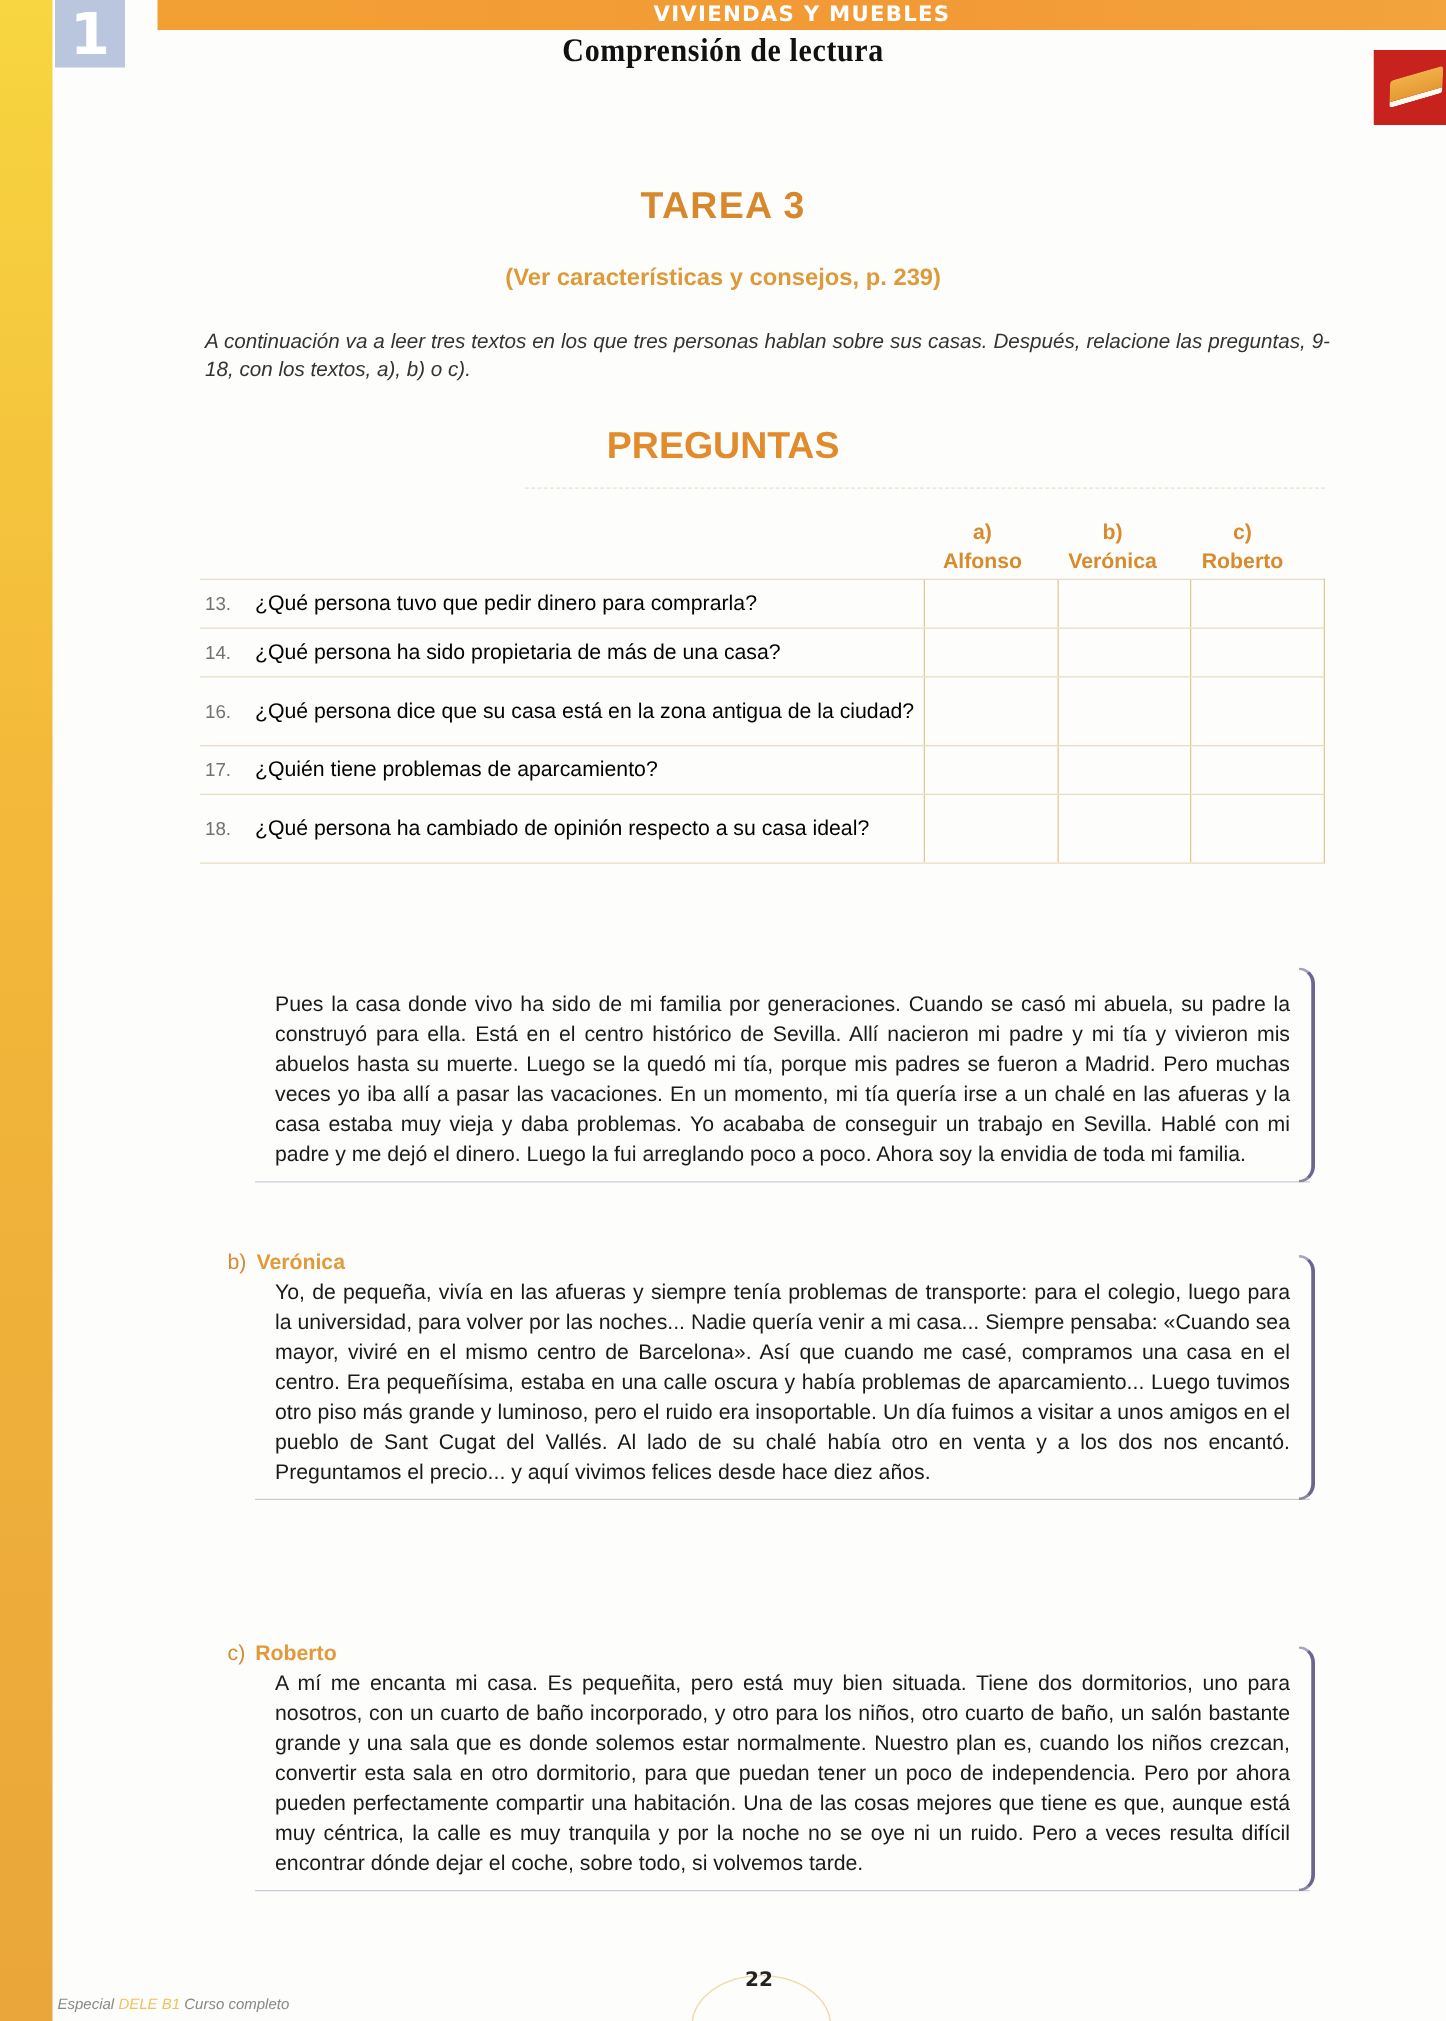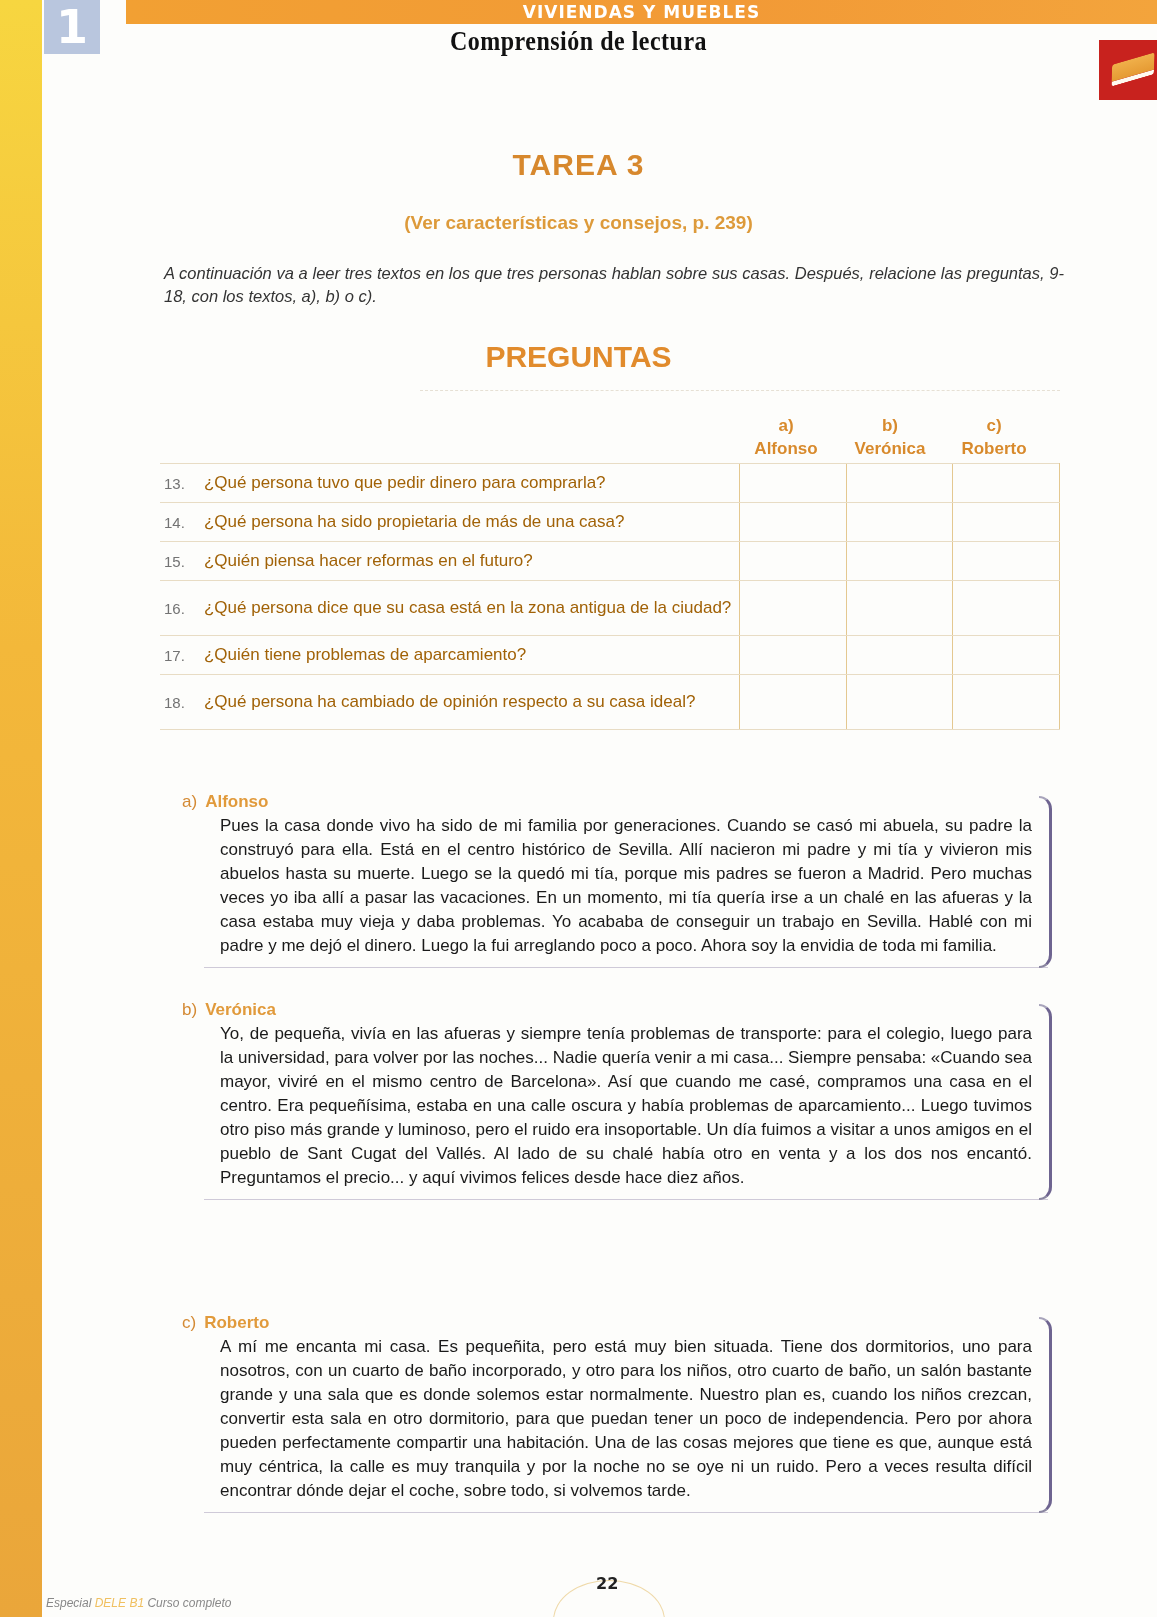--- a/index.html
+++ b/index.html
@@ -71,21 +71,21 @@
     font-family:"Liberation Sans", sans-serif; font-weight:bold;
   }
   table.q {
     position:absolute; top:463px; left:160px; width:900px; border-collapse:collapse;
     font-family:"Liberation Sans", sans-serif;
   }
   table.q td { border-bottom:1px solid #e8dcc4; padding:0; height:38px; vertical-align:middle; }
   table.q tr.tall td { height:54px; }
   table.q tr:first-child td { border-top:1px solid #e8dcc4; }
   table.q td.num { width:40px; color:#737373; font-size:15px; padding-left:4px; }
-  table.q td.text { font-size:17px; line-height:22px; color:#a16207; width:536px; }
+  table.q td.text { font-size:17px; line-height:22px; color:#000000; width:536px; }
   table.q td.ans { width:106px; border-left:1px solid #e4c890; }
   table.q td.ans.last { border-right:1px solid #e4c890; }
   .text-block {
     position:absolute; left:182px; width:870px;
     font-family:"Liberation Sans", sans-serif;
   }
   .text-block .label { color:#e19a3b; font-size:17px; font-weight:bold; height:22px; }
   .text-block .label .letter { color:#d48a34; font-weight:normal; margin-right:8px; }
   .text-block .box {
     position:relative; margin-left:38px; width:812px; padding:0 16px 4px 0;
@@ -148,27 +148,20 @@
     <td class="ans"></td>
     <td class="ans last"></td>
   </tr>
   <tr>
     <td class="num">14.</td>
     <td class="text">¿Qué persona ha sido propietaria de más de una casa?</td>
     <td class="ans"></td>
     <td class="ans"></td>
     <td class="ans last"></td>
   </tr>
-  <tr>
-    <td class="num">15.</td>
-    <td class="text">¿Quién piensa hacer reformas en el futuro?</td>
-    <td class="ans"></td>
-    <td class="ans"></td>
-    <td class="ans last"></td>
-  </tr>
   <tr class="tall">
     <td class="num">16.</td>
     <td class="text">¿Qué persona dice que su casa está en la zona antigua de la ciudad?</td>
     <td class="ans"></td>
     <td class="ans"></td>
     <td class="ans last"></td>
   </tr>
   <tr>
     <td class="num">17.</td>
     <td class="text">¿Quién tiene problemas de aparcamiento?</td>
@@ -180,21 +173,20 @@
     <td class="num">18.</td>
     <td class="text">¿Qué persona ha cambiado de opinión respecto a su casa ideal?</td>
     <td class="ans"></td>
     <td class="ans"></td>
     <td class="ans last"></td>
   </tr>
 </tbody>
   </table>
 
 <div class="text-block" style="top:792px;">
-  <div class="label"><span class="letter">a)</span><span>Alfonso</span></div>
   <div class="box">Pues la casa donde vivo ha sido de mi familia por generaciones. Cuando se casó mi abuela, su padre la construyó para ella. Está en el centro histórico de Sevilla. Allí nacieron mi padre y mi tía y vivieron mis abuelos hasta su muerte. Luego se la quedó mi tía, porque mis padres se fueron a Madrid. Pero muchas veces yo iba allí a pasar las vacaciones. En un momento, mi tía quería irse a un chalé en las afueras y la casa estaba muy vieja y daba problemas. Yo acababa de conseguir un trabajo en Sevilla. Hablé con mi padre y me dejó el dinero. Luego la fui arreglando poco a poco. Ahora soy la envidia de toda mi familia.</div>
 </div>
 
 <div class="text-block" style="top:1000px;">
   <div class="label"><span class="letter">b)</span><span>Verónica</span></div>
   <div class="box">Yo, de pequeña, vivía en las afueras y siempre tenía problemas de transporte: para el colegio, luego para la universidad, para volver por las noches... Nadie quería venir a mi casa... Siempre pensaba: «Cuando sea mayor, viviré en el mismo centro de Barcelona». Así que cuando me casé, compramos una casa en el centro. Era pequeñísima, estaba en una calle oscura y había problemas de aparcamiento... Luego tuvimos otro piso más grande y luminoso, pero el ruido era insoportable. Un día fuimos a visitar a unos amigos en el pueblo de Sant Cugat del Vallés. Al lado de su chalé había otro en venta y a los dos nos encantó. Preguntamos el precio... y aquí vivimos felices desde hace diez años.</div>
 </div>
 
 <div class="text-block" style="top:1313px;">
   <div class="label"><span class="letter">c)</span><span>Roberto</span></div>

